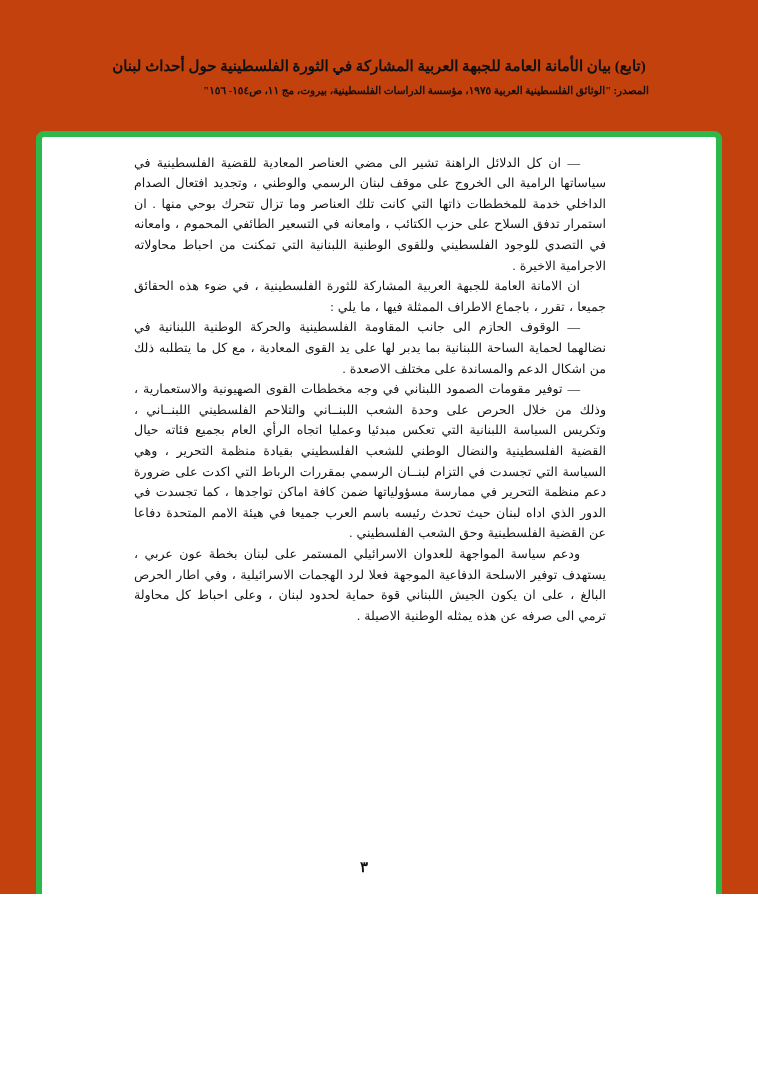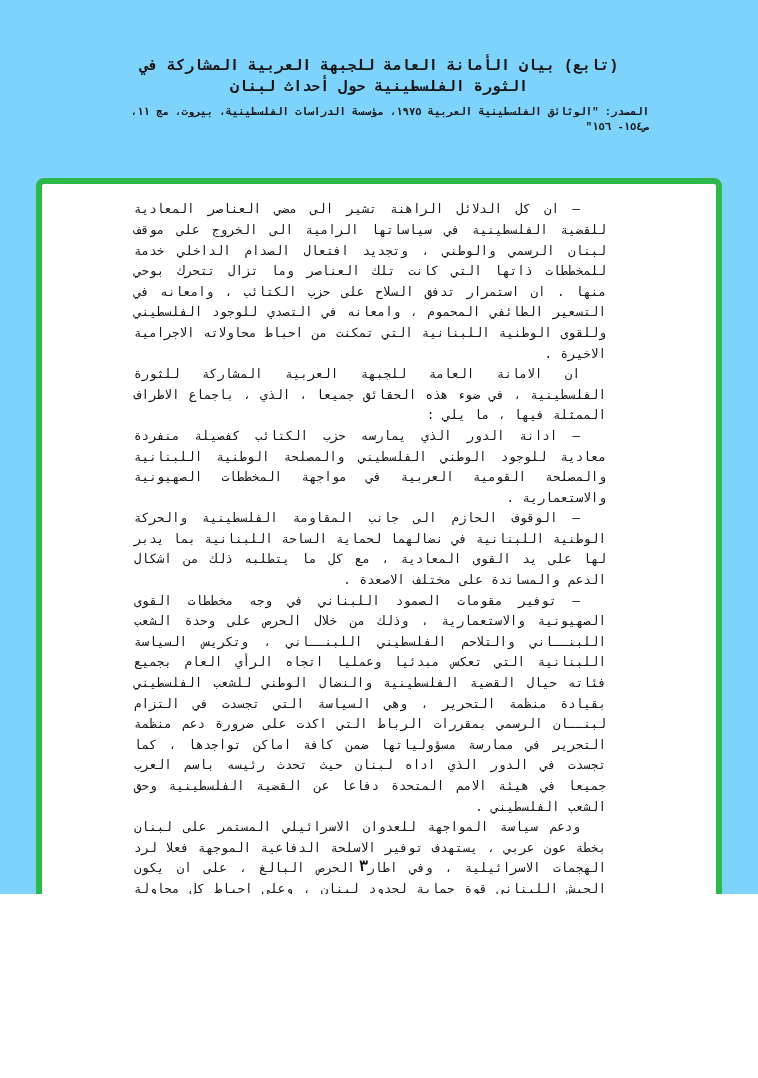--- a/index.html
+++ b/index.html
@@ -5,23 +5,23 @@
   html, body {
     margin: 0;
     padding: 0;
     background: #ffffff;
     width: 758px;
   }
   .page {
     position: relative;
     width: 758px;
     height: 894px;
-    background: #7dd3fc;
+    background: #c2410c;
     color: #111111;
-    font-family: Liberation Mono, monospace;
+    font-family: Liberation Serif, serif;
     direction: rtl;
     overflow: hidden;
   }
   .header {
     width: 540px;
     margin: 56px auto 0 auto;
     direction: rtl;
   }
   .title {
     font-size: 15px;
@@ -34,21 +34,21 @@
     margin-top: 7px;
     font-size: 10.5px;
     font-weight: bold;
     text-align: right;
     line-height: 1.4;
   }
   .content-box {
     box-sizing: border-box;
     width: 686px;
     height: 880px;
-    margin: 44px auto 0 auto;
+    margin: 32px auto 0 auto;
     border: 6px solid #2db84c;
     border-radius: 8px;
     padding: 16px 110px 14px 92px;
     overflow: hidden;
     background: #ffffff;
   }
   .content-box p {
     margin: 0;
     font-size: 12.6px;
     line-height: 20.6px;
@@ -72,22 +72,21 @@
 
 <div class="page">
 
   <div class="header">
     <div class="title">(تابع) بيان الأمانة العامة للجبهة العربية المشاركة في الثورة الفلسطينية حول أحداث لبنان</div>
     <div class="source">المصدر: "الوثائق الفلسطينية العربية ١٩٧٥، مؤسسة الدراسات الفلسطينية، بيروت، مج ١١، ص١٥٤- ١٥٦"</div>
   </div>
 
   <div class="content-box" style="border-color: rgb(45, 184, 76);">
     <p>— ان كل الدلائل الراهنة تشير الى مضي العناصر المعادية للقضية الفلسطينية في سياساتها الرامية الى الخروج على موقف لبنان الرسمي والوطني ، وتجديد افتعال الصدام الداخلي خدمة للمخططات ذاتها التي كانت تلك العناصر وما تزال تتحرك بوحي منها . ان استمرار تدفق السلاح على حزب الكتائب ، وامعانه في التسعير الطائفي المحموم ، وامعانه في التصدي للوجود الفلسطيني وللقوى الوطنية اللبنانية التي تمكنت من احباط محاولاته الاجرامية الاخيرة .</p>
-    <p>ان الامانة العامة للجبهة العربية المشاركة للثورة الفلسطينية ، في ضوء هذه الحقائق جميعا ، الذي ، باجماع الاطراف الممثلة فيها ، ما يلي :</p>
-    <p>— ادانة الدور الذي يمارسه حزب الكتائب كفصيلة منفردة معادية للوجود الوطني الفلسطيني والمصلحة الوطنية اللبنانية والمصلحة القومية العربية في مواجهة المخططات الصهيونية والاستعمارية .</p>
+    <p>ان الامانة العامة للجبهة العربية المشاركة للثورة الفلسطينية ، في ضوء هذه الحقائق جميعا ، تقرر ، باجماع الاطراف الممثلة فيها ، ما يلي :</p>
     <p>— الوقوف الحازم الى جانب المقاومة الفلسطينية والحركة الوطنية اللبنانية في نضالهما لحماية الساحة اللبنانية بما يدبر لها على يد القوى المعادية ، مع كل ما يتطلبه ذلك من اشكال الدعم والمساندة على مختلف الاصعدة .</p>
     <p>— توفير مقومات الصمود اللبناني في وجه مخططات القوى الصهيونية والاستعمارية ، وذلك من خلال الحرص على وحدة الشعب اللبنــاني والتلاحم الفلسطيني اللبنــاني ، وتكريس السياسة اللبنانية التي تعكس مبدئيا وعمليا اتجاه الرأي العام بجميع فئاته حيال القضية الفلسطينية والنضال الوطني للشعب الفلسطيني بقيادة منظمة التحرير ، وهي السياسة التي تجسدت في التزام لبنــان الرسمي بمقررات الرباط التي اكدت على ضرورة دعم منظمة التحرير في ممارسة مسؤولياتها ضمن كافة اماكن تواجدها ، كما تجسدت في الدور الذي اداه لبنان حيث تحدث رئيسه باسم العرب جميعا في هيئة الامم المتحدة دفاعا عن القضية الفلسطينية وحق الشعب الفلسطيني .</p>
     <p>ودعم سياسة المواجهة للعدوان الاسرائيلي المستمر على لبنان بخطة عون عربي ، يستهدف توفير الاسلحة الدفاعية الموجهة فعلا لرد الهجمات الاسرائيلية ، وفي اطار الحرص البالغ ، على ان يكون الجيش اللبناني قوة حماية لحدود لبنان ، وعلى احباط كل محاولة ترمي الى صرفه عن هذه يمثله الوطنية الاصيلة .</p>
   </div>
 
   <div class="page-number">٣</div>
 
 </div>
 
 </body></html>

